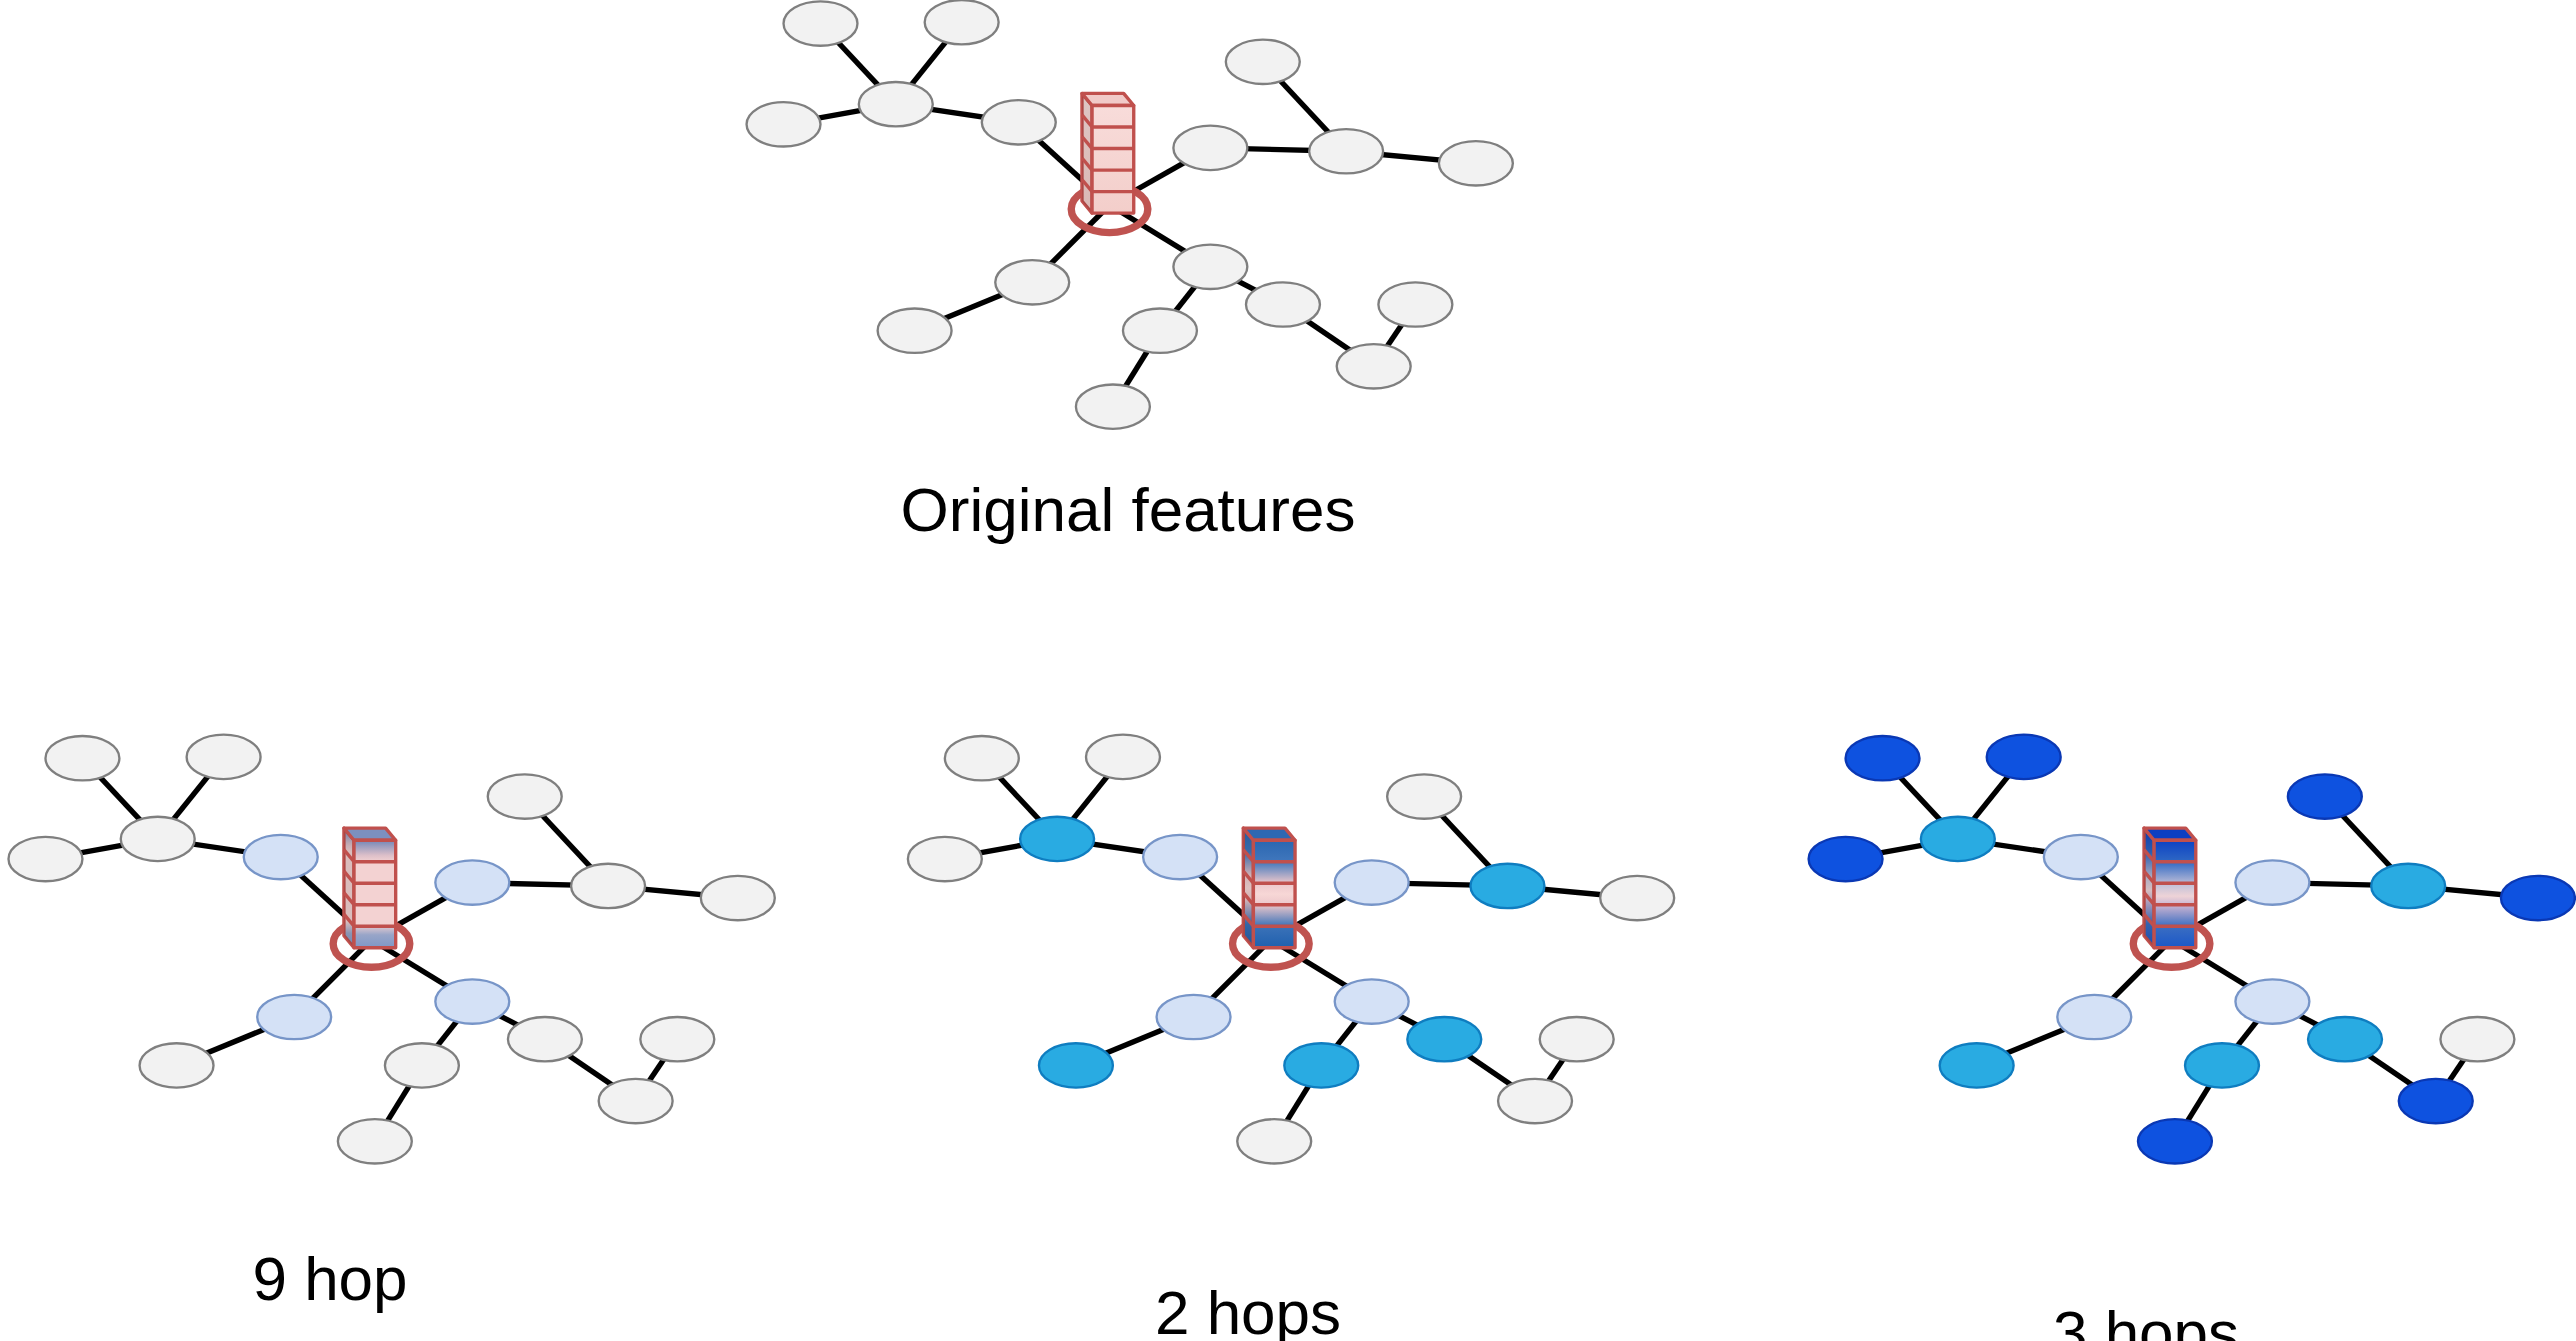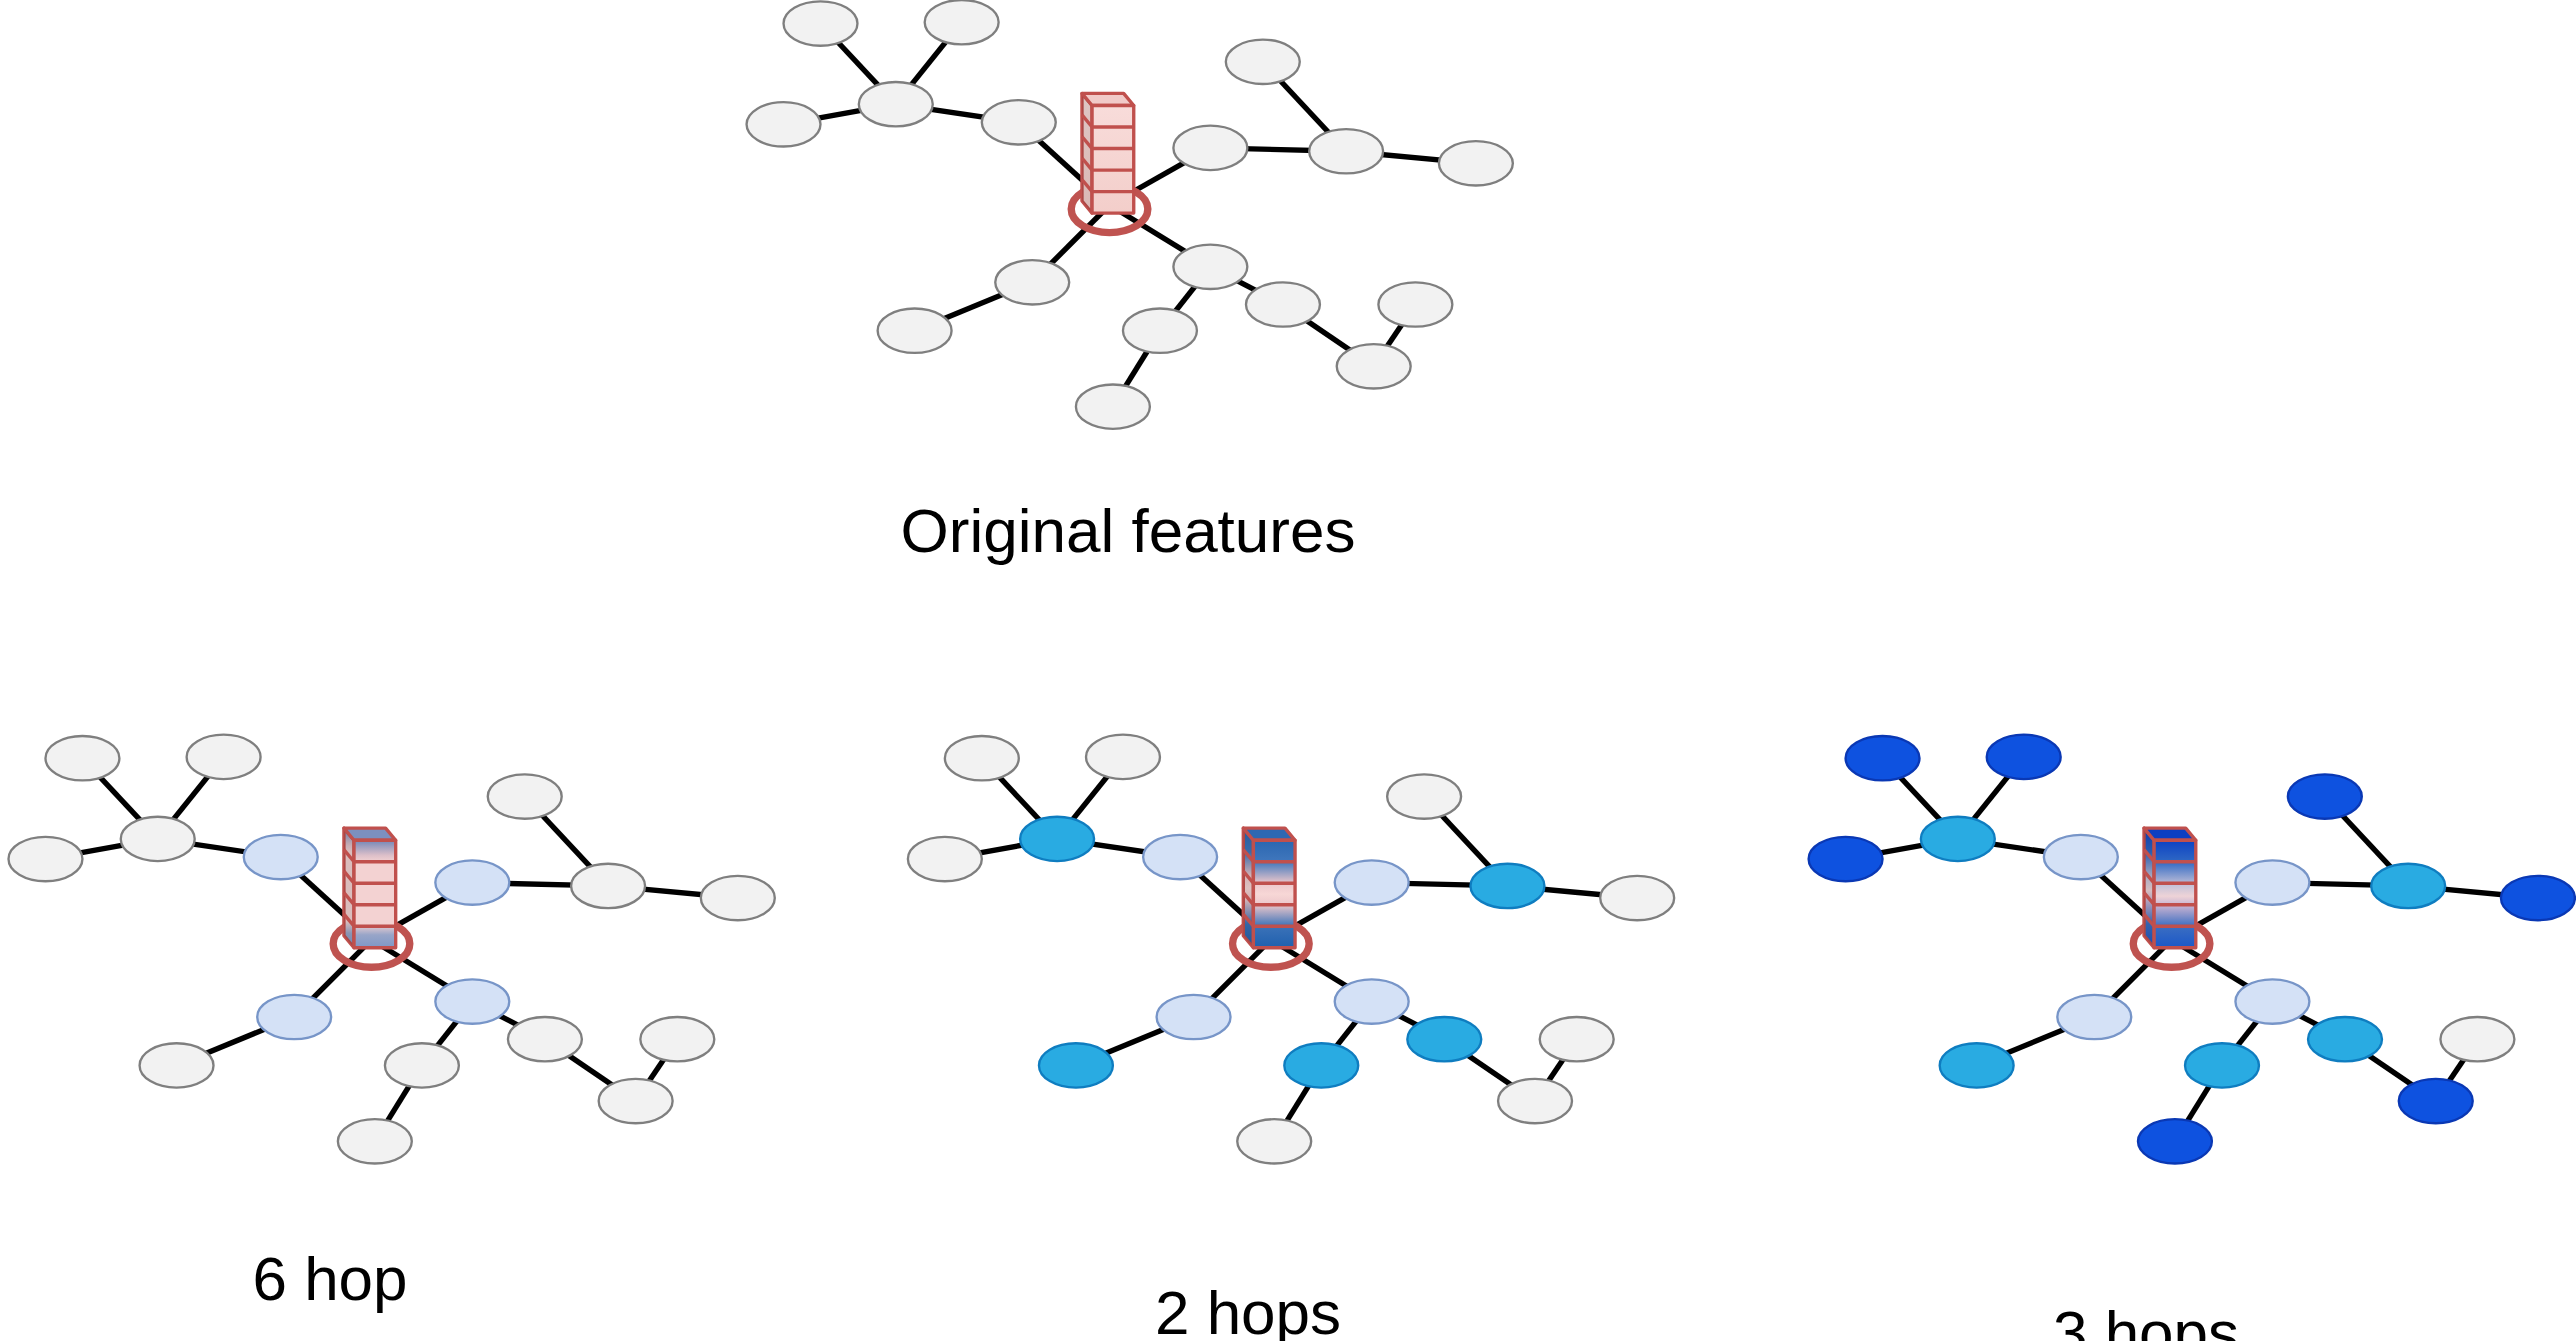--- a/index.html
+++ b/index.html
@@ -5,21 +5,21 @@
   html,body{margin:0;padding:0;}
   body{
     width:2576px;height:1341px;position:relative;overflow:hidden;
     background:#ffffff;font-family:"Liberation Sans",sans-serif;
   }
   #diagram{position:absolute;left:0;top:0;}
   .panel-label{
     position:absolute;transform:translate(-50%,-50%);
     font-size:62px;color:#000000;white-space:nowrap;letter-spacing:0px;
   }
-  #label-original{left:1128px;top:530px;}
+  #label-original{left:1128px;top:509px;}
   #label-hop1{left:330px;top:1278px;}
   #label-hop2{left:1248px;top:1312px;}
   #label-hop3{left:2146px;top:1332px;}
 </style>
 </head>
 <body>
 
 <svg id="diagram" width="2576" height="1341" viewBox="0 0 3831 1995">
     <defs>
       <linearGradient id="vg-original" x1="0" y1="0" x2="0" y2="1">
@@ -253,16 +253,16 @@
         <rect x="-26" y="-148" width="62" height="160" fill="url(#vg-hop3)" stroke="#c0504d" stroke-width="5" stroke-linejoin="round"></rect>
         <line x1="-26" y1="-116" x2="36" y2="-116" stroke="#c0504d" stroke-width="5"></line>
         <line x1="-26" y1="-84" x2="36" y2="-84" stroke="#c0504d" stroke-width="5"></line>
         <line x1="-26" y1="-52" x2="36" y2="-52" stroke="#c0504d" stroke-width="5"></line>
         <line x1="-26" y1="-20" x2="36" y2="-20" stroke="#c0504d" stroke-width="5"></line>
       </g>
     </g>
   </svg>
 
 <div class="panel-label" id="label-original">Original features</div>
-<div class="panel-label" id="label-hop1">6 hop</div>
+<div class="panel-label" id="label-hop1">9 hop</div>
 <div class="panel-label" id="label-hop2">2 hops</div>
 <div class="panel-label" id="label-hop3">3 hops</div>
 
 
 </body></html>

